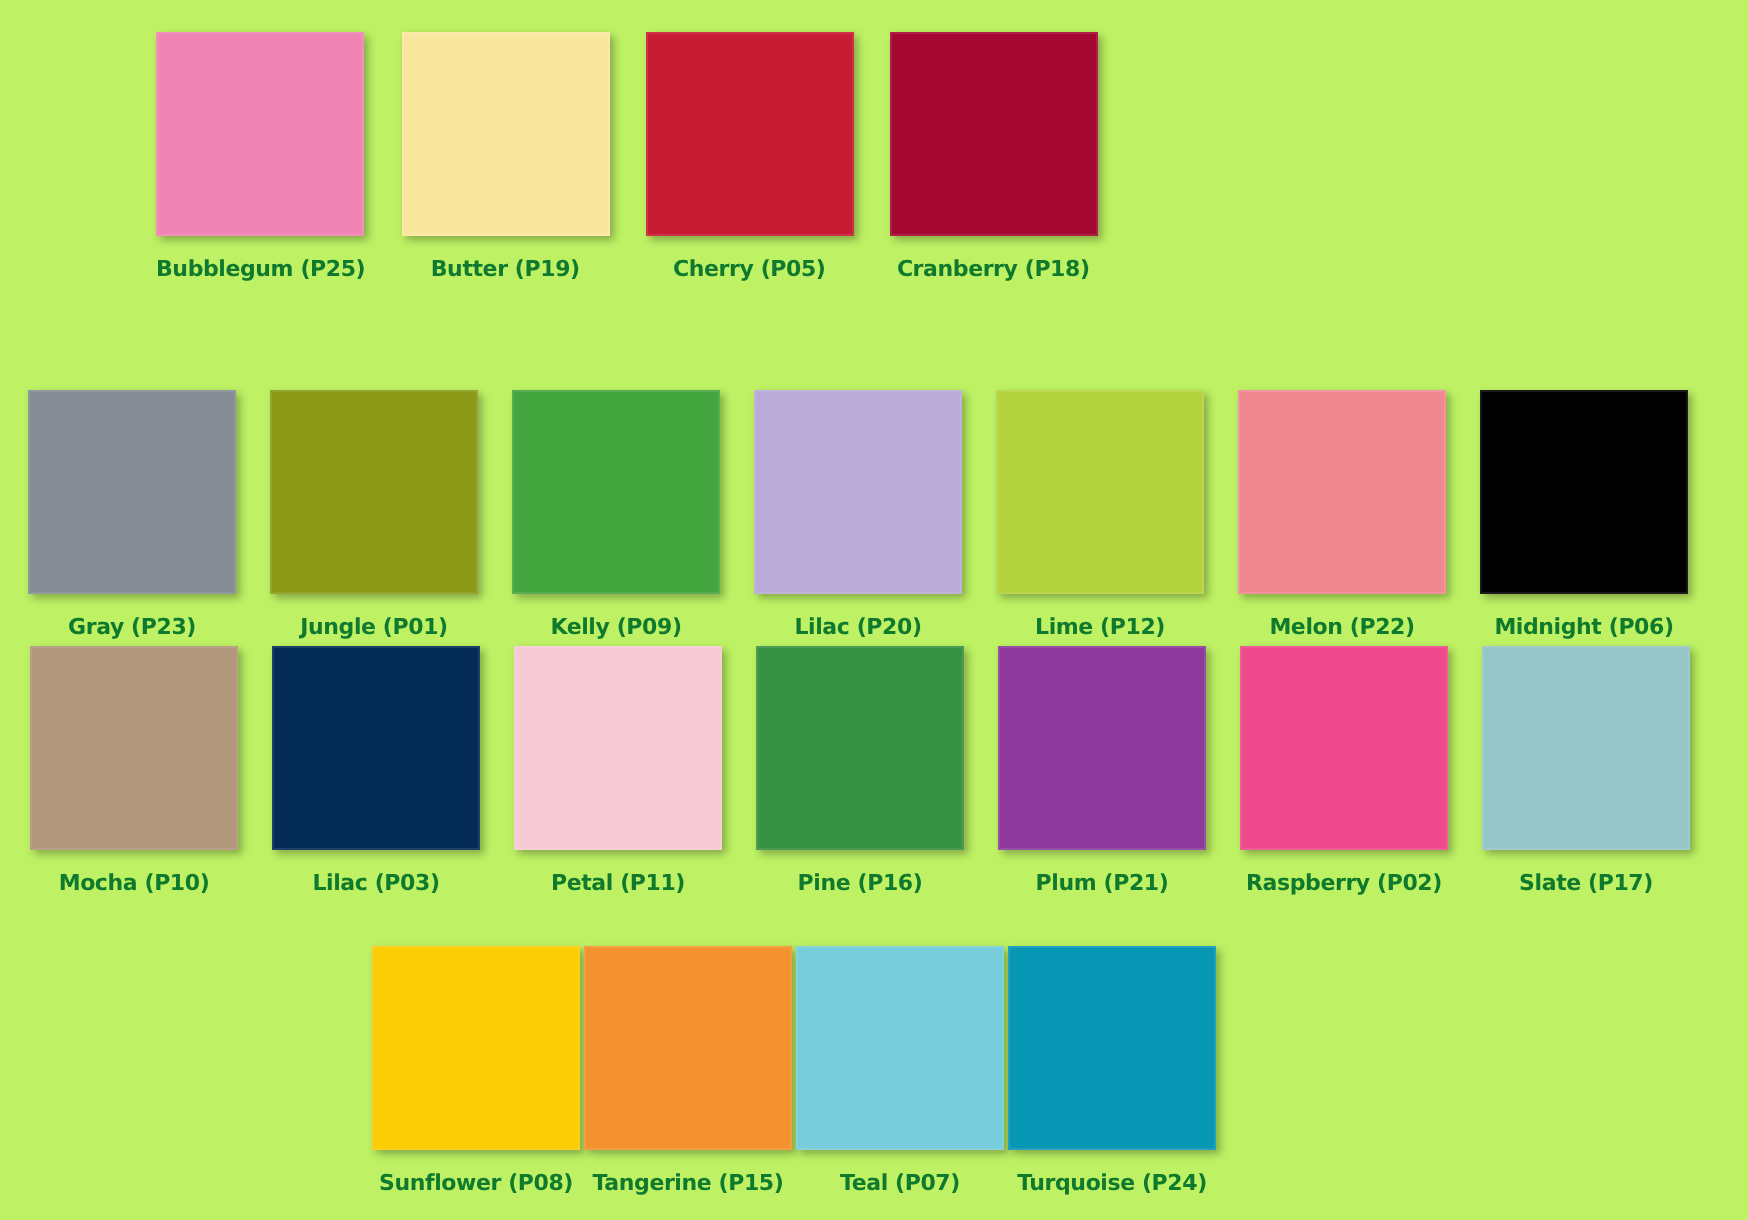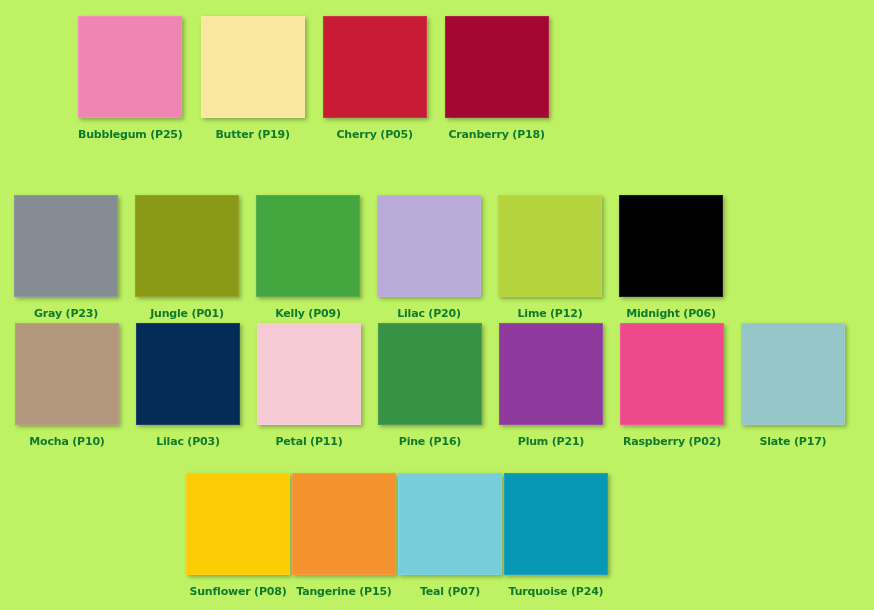--- a/index.html
+++ b/index.html
@@ -106,20 +106,24 @@
     </div>
     <div class="swatch-cell">
       <div class="swatch-chip" style="background: rgb(186, 170, 216);"></div>
       <div class="swatch-label">Lilac (P20)</div>
     </div>
     <div class="swatch-cell">
       <div class="swatch-chip" style="background: rgb(180, 211, 60);"></div>
       <div class="swatch-label">Lime (P12)</div>
     </div>
     <div class="swatch-cell">
+      <div class="swatch-chip" style="background: rgb(240, 136, 145);"></div>
+      <div class="swatch-label">Melon (P22)</div>
+    </div>
+    <div class="swatch-cell">
       <div class="swatch-chip" style="background: rgb(0, 0, 0);"></div>
       <div class="swatch-label">Midnight (P06)</div>
     </div>
   </div>
 
   <div class="swatch-row" id="row-3">
     <div class="swatch-cell">
       <div class="swatch-chip" style="background: rgb(178, 151, 124);"></div>
       <div class="swatch-label">Mocha (P10)</div>
     </div>

